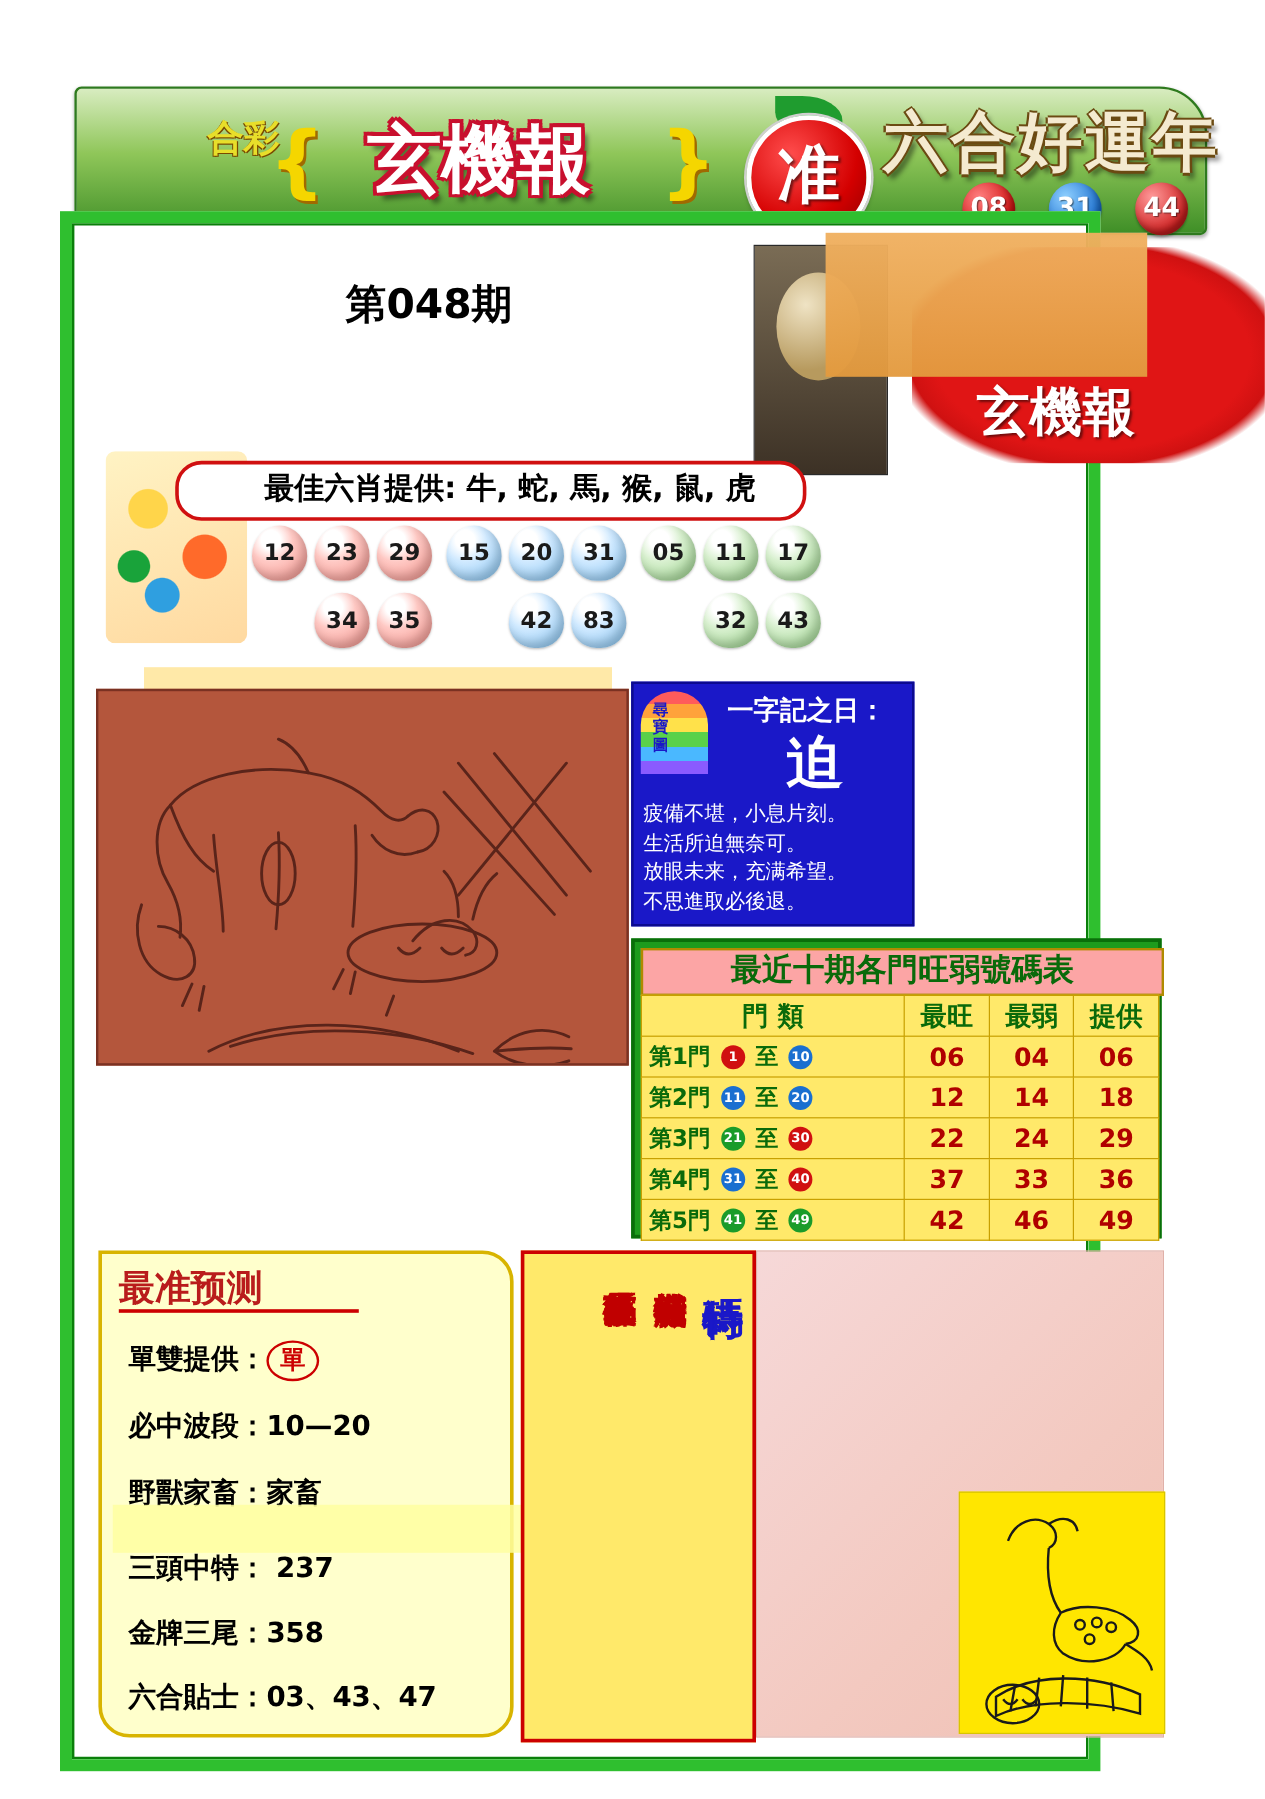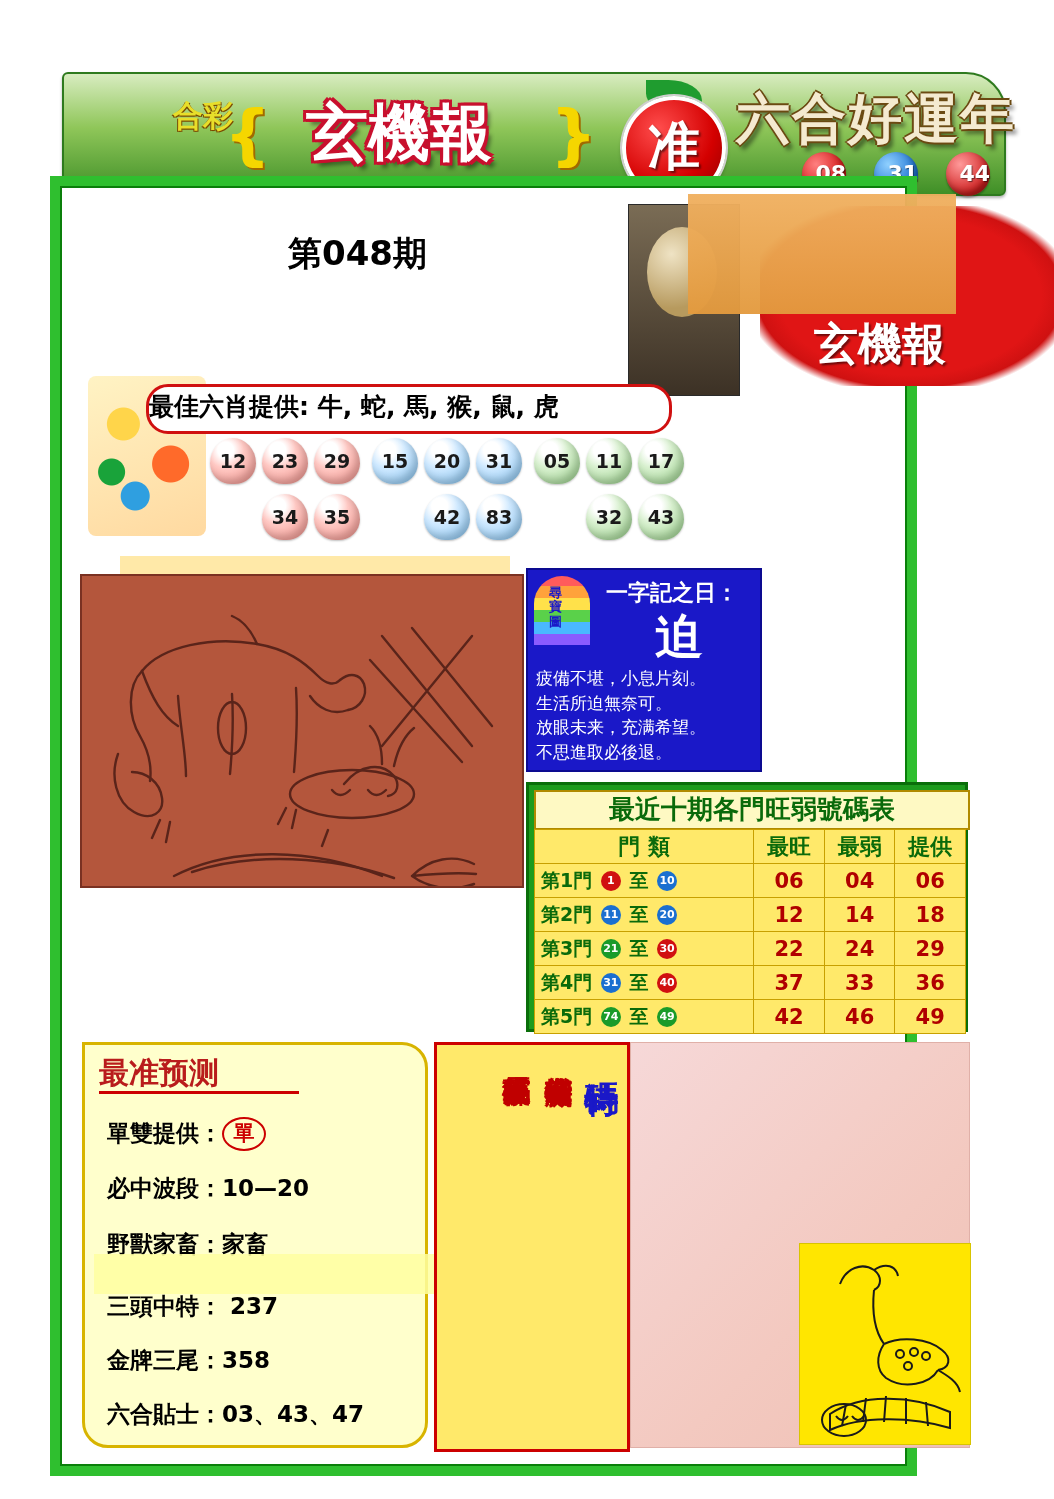--- a/index.html
+++ b/index.html
@@ -56,21 +56,21 @@
   .hy-title{
     position:absolute;left:672px;top:14px;width:330px;height:62px;
     font-size:54px;font-weight:bold;color:#f4ead0;line-height:62px;text-align:left;
     letter-spacing:2px;
     text-shadow:2px 0 0 #6b4a12,-2px 0 0 #6b4a12,0 2px 0 #6b4a12,0 -2px 0 #6b4a12,
                 4px 5px 4px rgba(0,0,0,.45);
   }
   .ball-row{position:absolute;left:730px;top:78px;width:260px;height:46px;}
   .ball{
     position:absolute;top:0;width:44px;height:44px;border-radius:50%;
-    color:#ffffff;font-size:22px;font-weight:bold;text-align:right;line-height:44px;
+    color:#ffffff;font-size:22px;font-weight:bold;text-align:center;line-height:44px;
     box-shadow:inset -3px -4px 6px rgba(0,0,0,.35),0 2px 2px rgba(0,0,0,.3);
     text-shadow:1px 1px 1px rgba(0,0,0,.5);
   }
   .ball.b0{left:8px;background:radial-gradient(circle at 32% 28%,#ff8080,#d01010 70%);}
   .ball.b1{left:80px;background:radial-gradient(circle at 32% 28%,#8fd0ff,#1a6fd0 70%);}
   .ball.b2{left:152px;background:radial-gradient(circle at 32% 28%,#ff9a9a,#cf2020 70%);}
 
   
   .frame{
     position:absolute;left:50px;top:176px;width:867px;height:1300px;
@@ -88,21 +88,21 @@
     letter-spacing:.5px;
   }
 
   
   .zodiac-band{
     position:absolute;left:86px;top:198px;width:520px;height:44px;
     border:3px solid #d01010;border-radius:22px;background:#ffffff;
   }
   .zodiac-text{
     position:absolute;left:0;top:0;width:100%;height:100%;
-    line-height:40px;text-align:left;font-size:25px;font-weight:bold;color:#000;
+    line-height:40px;text-align:center;font-size:25px;font-weight:bold;color:#000;padding-left:16px;
   }
   .fan-art{
     position:absolute;left:28px;top:190px;width:118px;height:160px;
     background:
       radial-gradient(circle at 30% 30%,#ffd54a 0 16px,transparent 17px),
       radial-gradient(circle at 70% 55%,#ff6a2a 0 18px,transparent 19px),
       radial-gradient(circle at 40% 75%,#2f9fe0 0 14px,transparent 15px),
       radial-gradient(circle at 72% 18%,#e02a6a 0 12px,transparent 13px),
       radial-gradient(circle at 20% 60%,#19a33a 0 13px,transparent 14px),
       linear-gradient(160deg,#fff3c4,#ffd9a0);
@@ -202,31 +202,31 @@
     position:absolute;left:8px;top:96px;width:220px;
     font-size:17px;line-height:1.45;color:#ffffff;
   }
   .yzjz-rain{
     position:absolute;left:6px;top:6px;width:56px;height:86px;
     background:linear-gradient(180deg,#ff5b5b 0 12%,#ffa23b 12% 26%,#ffe14a 26% 40%,#5ad14a 40% 54%,#4ab8ff 54% 68%,#8a5bff 68% 80%,#1a18c8 80% 100%);
     border-radius:28px 28px 0 0;
   }
   .yzjz-rain-label{
     position:absolute;left:10px;top:10px;width:18px;font-size:13px;color:#1a18c8;
-    font-weight:bold;line-height:1.1;text-align:right;
+    font-weight:bold;line-height:1.1;
   }
 
   
   .tbl-wrap{
     position:absolute;left:466px;top:596px;width:442px;height:250px;
     background:#1d9b1d;border:3px solid #0a6e0a;padding:5px;box-sizing:border-box;
   }
   .tbl-title{
     position:absolute;left:5px;top:5px;width:432px;height:36px;
-    background:#fef9c3;border:2px solid #b08a00;
+    background:#fca5a5;border:2px solid #b08a00;
     font-size:26px;font-weight:bold;color:#0a6a0a;text-align:center;line-height:34px;
   }
   table.ten{
     position:absolute;left:5px;top:44px;width:432px;border-collapse:collapse;
     background:#ffe96a;
   }
   table.ten th,table.ten td{
     border:1px solid #c8a000;height:31px;text-align:center;font-size:21px;font-weight:bold;color:#b00000;
   }
   table.ten th{color:#0a6a0a;font-size:22px;background:#ffe96a;}
@@ -440,21 +440,21 @@
               <span>至</span>
               <span class="mini r">40</span>
             </td>
             <td>37</td>
             <td>33</td>
             <td>36</td>
           </tr>
           <tr>
             <td class="gate">
               <span>第5門</span>
-              <span class="mini g">74</span>
+              <span class="mini g">41</span>
               <span>至</span>
               <span class="mini g">49</span>
             </td>
             <td>42</td>
             <td>46</td>
             <td>49</td>
           </tr>
         </tbody>
           </table>
       </div>

